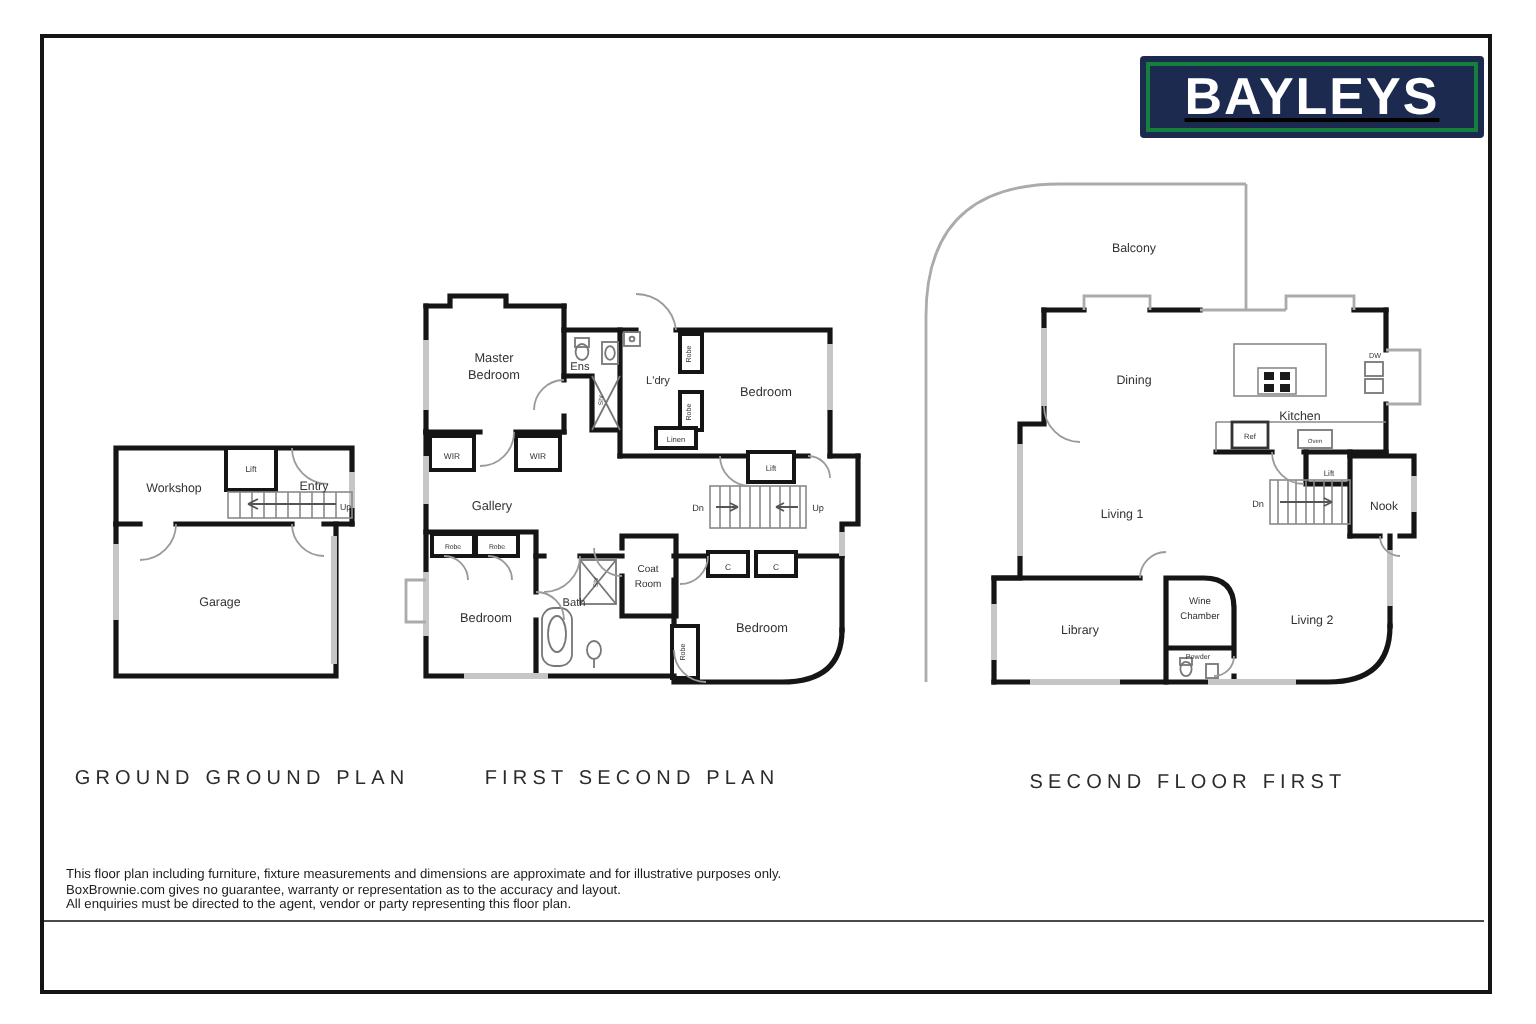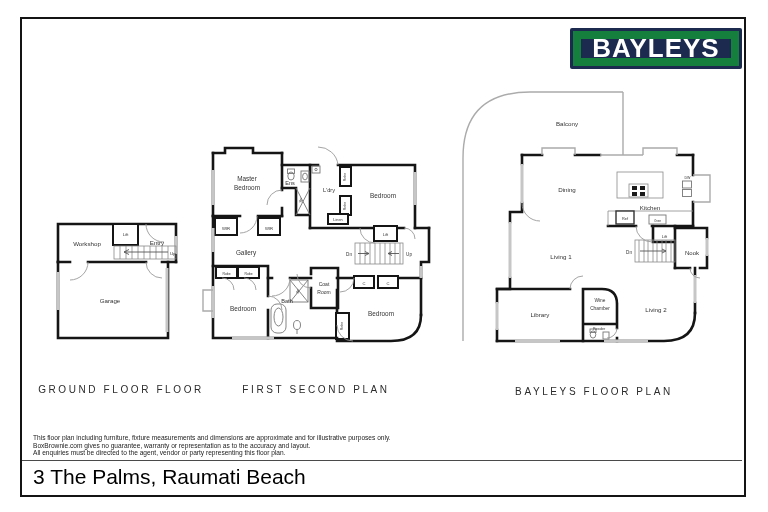--- a/index.html
+++ b/index.html
@@ -2,21 +2,21 @@
 <html><head>
 <meta charset="utf-8">
 <style>
   html,body{margin:0;padding:0;background:#fff;}
   .page{position:relative;width:768px;height:512px;background:#fff;overflow:hidden;
         font-family:"Liberation Sans", sans-serif;}
   .frame{position:absolute;left:20px;top:17px;width:726px;height:480px;
          box-sizing:border-box;border:2px solid #141414;background:#fff;}
   .logo{position:absolute;left:570px;top:28px;width:172px;height:41px;border-radius:2px;}
   .logo-inner{position:absolute;left:3px;top:3px;right:3px;bottom:3px;
-              border:8px solid #15803d;display:flex;align-items:center;justify-content:center;}
+              border:2px solid #15803d;display:flex;align-items:center;justify-content:center;text-decoration:underline;}
   .logo-text{color:#fff;font-weight:bold;font-size:26px;letter-spacing:1px;}
   .plan-title{position:absolute;transform:translateX(-50%);font-size:10px;
               letter-spacing:2.6px;color:#2b2b2b;white-space:nowrap;}
   .disclaimer{position:absolute;left:33px;top:434px;font-size:6.6px;line-height:7.6px;color:#1c1c1c;}
   .divider{position:absolute;left:22px;top:460px;width:720px;height:1px;background:#4a4a4a;}
   .address{position:absolute;left:33px;top:465px;font-size:21px;color:#000;}
   svg{position:absolute;overflow:visible;}
   svg text{fill:#333;font-family:"Liberation Sans", sans-serif;}
   .wall{stroke:#151515;stroke-width:2.6;fill:none;stroke-linecap:square;}
   .wall2{stroke:#151515;stroke-width:2;fill:#fff;}
@@ -245,25 +245,24 @@
     <text x="664.5" y="238" font-size="4" text-anchor="middle">Lift</text>
     <text x="629" y="253.5" font-size="4.6" text-anchor="middle">Dn</text>
     <text x="692" y="255" font-size="6" text-anchor="middle">Nook</text>
     <text x="540" y="317" font-size="6.2" text-anchor="middle">Library</text>
     <text x="600" y="302" font-size="4.8" text-anchor="middle">Wine</text>
     <text x="600" y="309.5" font-size="4.8" text-anchor="middle">Chamber</text>
     <text x="656" y="312" font-size="6.2" text-anchor="middle">Living 2</text>
     <text x="599" y="329.5" font-size="3.6" text-anchor="middle">Powder</text>
   </svg>
 
-  <div class="plan-title" style="left:121px;top:384px">GROUND FLOOR FLOOR</div>
+  <div class="plan-title" style="left:121px;top:384px">GROUND GROUND PLAN</div>
   <div class="plan-title" style="left:316px;top:384px">FIRST SECOND PLAN</div>
-  <div class="plan-title" style="left:594px;top:386px">BAYLEYS FLOOR PLAN</div>
+  <div class="plan-title" style="left:594px;top:386px">SECOND FLOOR FIRST</div>
 
   <div class="disclaimer">
     <div>This floor plan including furniture, fixture measurements and dimensions are approximate and for illustrative purposes only.</div>
     <div>BoxBrownie.com gives no guarantee, warranty or representation as to the accuracy and layout.</div>
     <div>All enquiries must be directed to the agent, vendor or party representing this floor plan.</div>
   </div>
 
   <div class="divider"></div>
-  <div class="address">3 The Palms, Raumati Beach</div>
 </div>
 
 </body></html>

